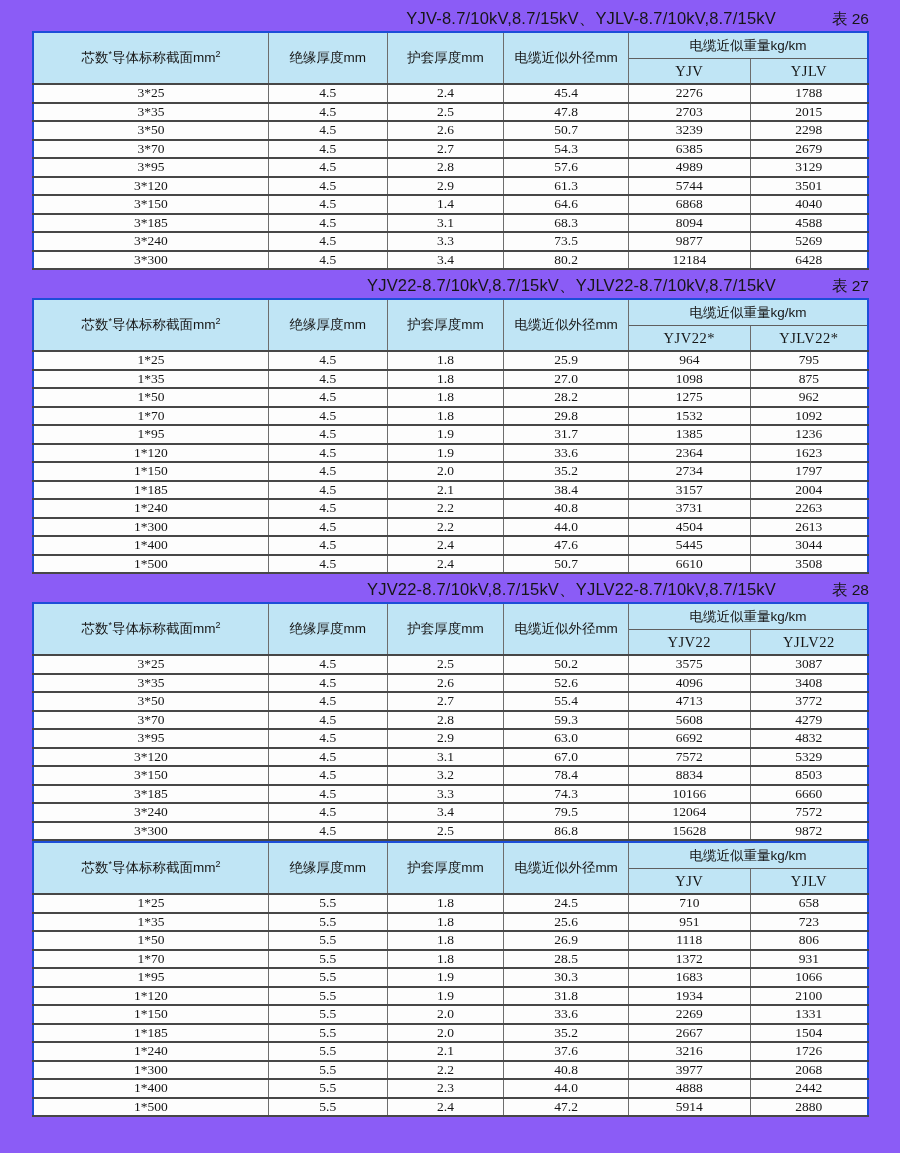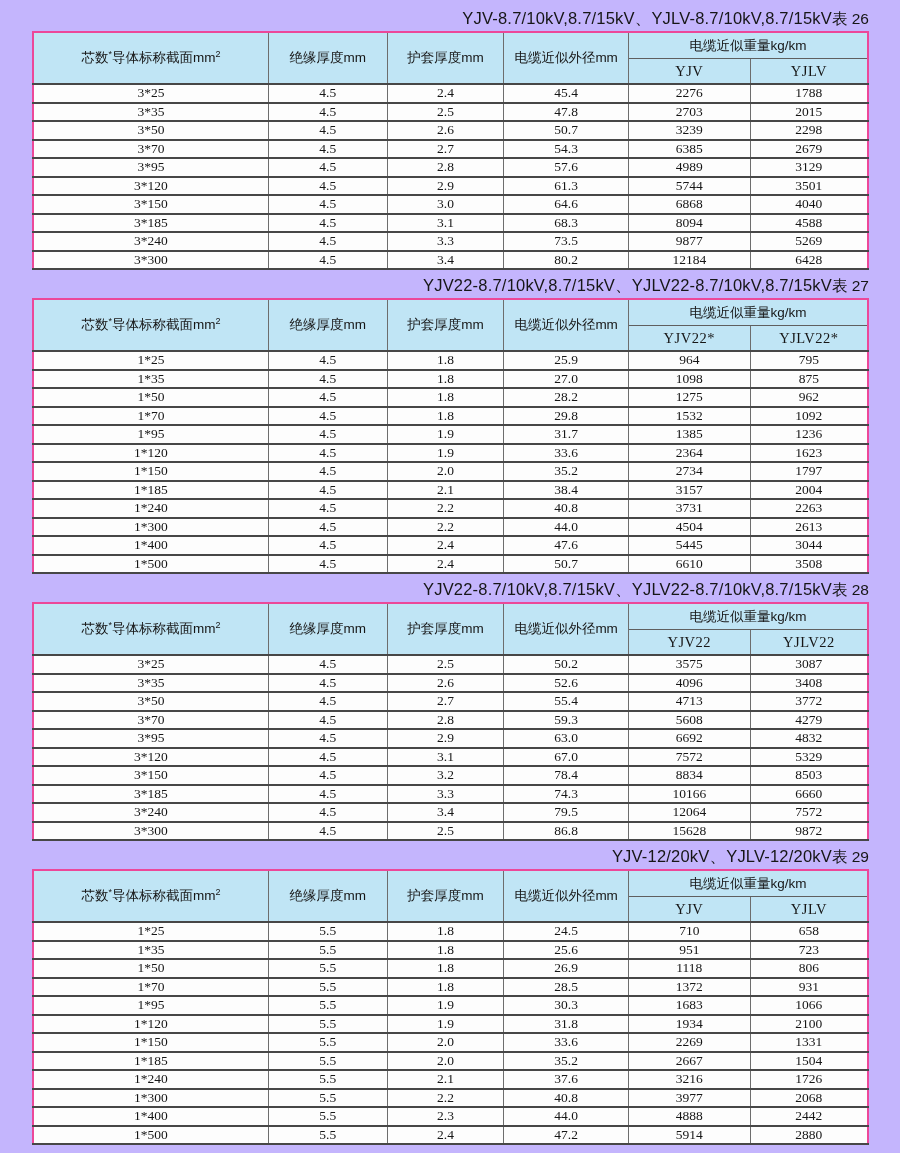--- a/index.html
+++ b/index.html
@@ -1,31 +1,31 @@
 <!DOCTYPE html>
 <html><head>
 <meta charset="utf-8">
 <style>
   html,body{margin:0;padding:0;background:#fcfbfb;}
   .page{
     width:900px;height:1153px;box-sizing:border-box;
-    background:#c4b5fd;padding:3px 31px 0 32px;
+    background:#8b5cf6;padding:3px 31px 0 32px;
     font-family:"Liberation Sans","DejaVu Sans",sans-serif;
     color:#161616;overflow:hidden;
   }
   .tbl-block{margin:0;}
   .title-row{
     display:flex;justify-content:flex-end;align-items:baseline;
     height:20px;margin:5px 0 3px 0;
   }
   .tbl-title{font-size:16.5px;letter-spacing:.2px;white-space:nowrap;}
-  .tbl-tag{font-size:15.5px;white-space:nowrap;}
+  .tbl-tag{font-size:15.5px;margin-left:56px;white-space:nowrap;}
   table.spec-table{
     width:100%;border-collapse:collapse;table-layout:fixed;
-    background:#fdfdfd;border:2px solid #ec4899;
+    background:#fdfdfd;border:2px solid #1d4ed8;
   }
   col.c1{width:28.2%}
   col.c2{width:14.2%}
   col.c3{width:14.0%}
   col.c4{width:14.9%}
   col.c5{width:14.6%}
   col.c6{width:14.1%}
   th,td{
     border-left:1px solid #6d6d6d;border-right:1px solid #6d6d6d;
     padding:0;text-align:center;vertical-align:middle;
@@ -123,21 +123,21 @@
               <td>3*120</td>
               <td>4.5</td>
               <td>2.9</td>
               <td>61.3</td>
               <td>5744</td>
               <td>3501</td>
             </tr>
             <tr>
               <td>3*150</td>
               <td>4.5</td>
-              <td>3.0</td>
+              <td>1.4</td>
               <td>64.6</td>
               <td>6868</td>
               <td>4040</td>
             </tr>
             <tr>
               <td>3*185</td>
               <td>4.5</td>
               <td>3.1</td>
               <td>68.3</td>
               <td>8094</td>
@@ -397,24 +397,20 @@
               <td>2.5</td>
               <td>86.8</td>
               <td>15628</td>
               <td>9872</td>
             </tr>
           </tbody>
     </table>
   </section>
 
   <section class="tbl-block">
-    <div class="title-row">
-      <span class="tbl-title">YJV-12/20kV、YJLV-12/20kV</span>
-      <span class="tbl-tag">表 29</span>
-    </div>
     <table class="spec-table">
       <colgroup>
         <col class="c1">
             <col class="c2">
             <col class="c3">
             <col class="c4">
             <col class="c5">
             <col class="c6">
       </colgroup>
       <thead>

